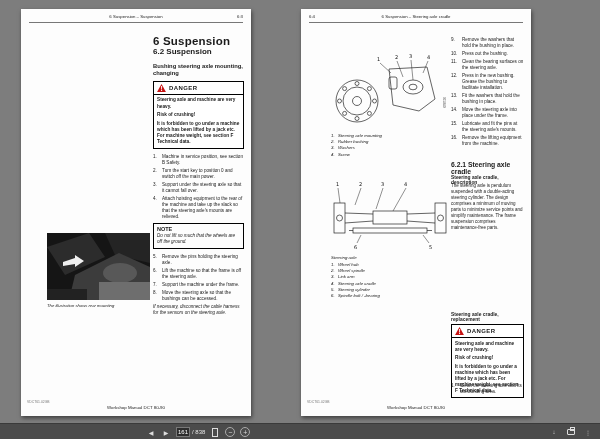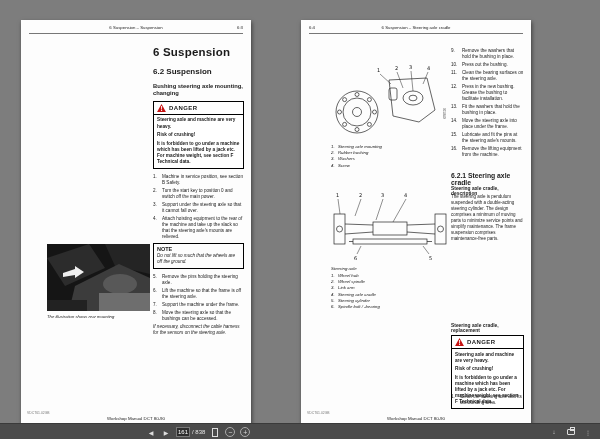--- a/index.html
+++ b/index.html
@@ -1,35 +1,35 @@
 <!DOCTYPE html>
 <html><head>
 <meta charset="utf-8">
 <style>
   * { margin:0; padding:0; box-sizing:border-box; }
   html,body { width:600px; height:439px; }
   body { font-family:"Liberation Sans","DejaVu Sans",sans-serif; background:#7d7d7d; overflow:hidden; }
 
   .viewer { position:relative; width:600px; height:439px; background:#7d7d7d; overflow:hidden; }
 
-  .page { position:absolute; top:20px; width:230px; height:407px; background:#fdfdfd;
+  .page { position:absolute; top:9px; width:230px; height:407px; background:#fdfdfd;
           box-shadow:1px 2px 4px rgba(0,0,0,.5); color:#1a1a1a; }
   .page.left { left:21px; }
   .page.right { left:301px; }
 
   .page-header { position:absolute; top:5px; left:8px; right:8px; height:9px;
                  border-bottom:1px solid #777; font-size:4.3px; color:#222; }
   .ph-center { position:absolute; left:0; right:0; text-align:center; top:0; }
   .ph-right  { position:absolute; right:0; top:0; }
   .ph-left   { position:absolute; left:0; top:0; }
 
   
   .main-col { position:absolute; left:132px; right:7px; top:16px; }
   h1.chapter { font-size:11.5px; font-weight:bold; margin-top:10px; letter-spacing:.2px; }
-  h2.section { font-size:8px; font-weight:bold; margin-top:9px; }
+  h2.section { font-size:8px; font-weight:bold; }
   h3.subsection { font-size:5.8px; font-weight:bold; margin-top:7px; line-height:1.2; }
 
   .danger { border:1px solid #000; margin-top:4px; background:#fff; }
   .danger-head { display:flex; align-items:center; gap:3px; padding:2px 3px; border-bottom:1px solid #000; }
   .danger-tri { width:9px; height:8px; flex:0 0 auto; }
   .danger-label { font-weight:bold; font-size:6px; letter-spacing:.4px; }
   .danger-body { padding:2.5px 3px 3px; }
   .danger-body p { font-size:4.7px; font-weight:bold; line-height:1.3; margin-bottom:2.5px; }
   .danger-body p:last-child { margin-bottom:0; }
 

